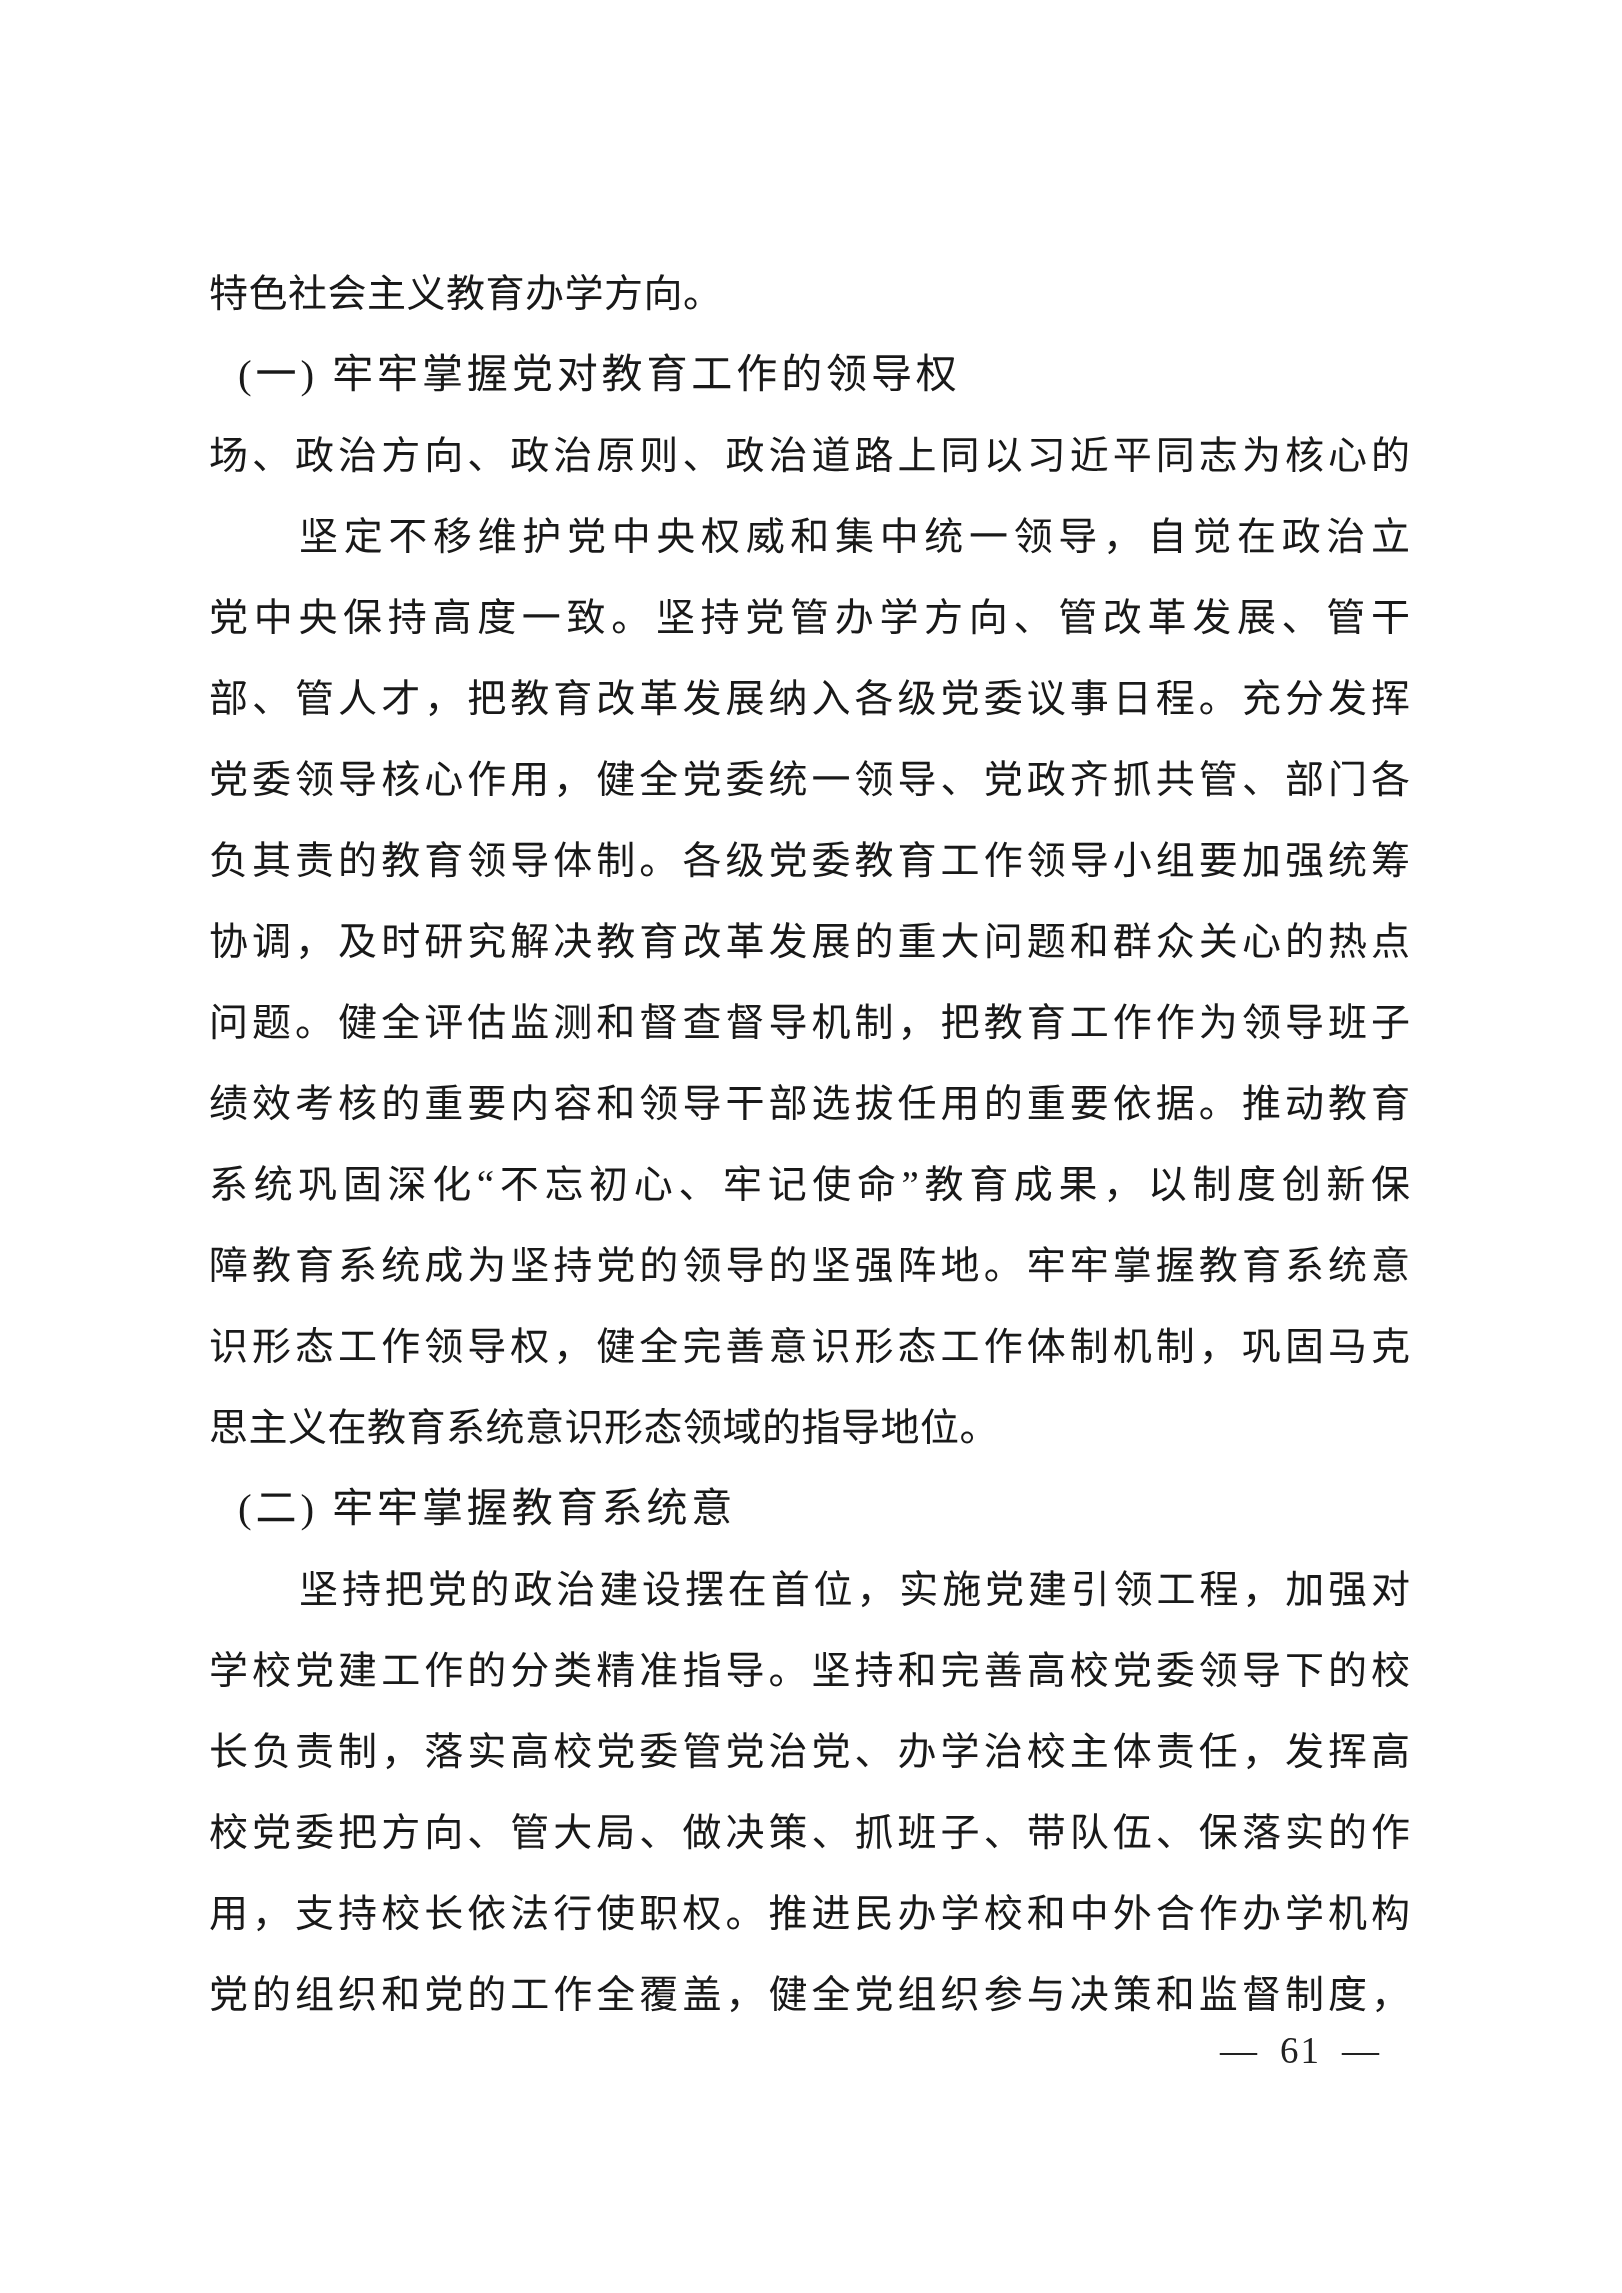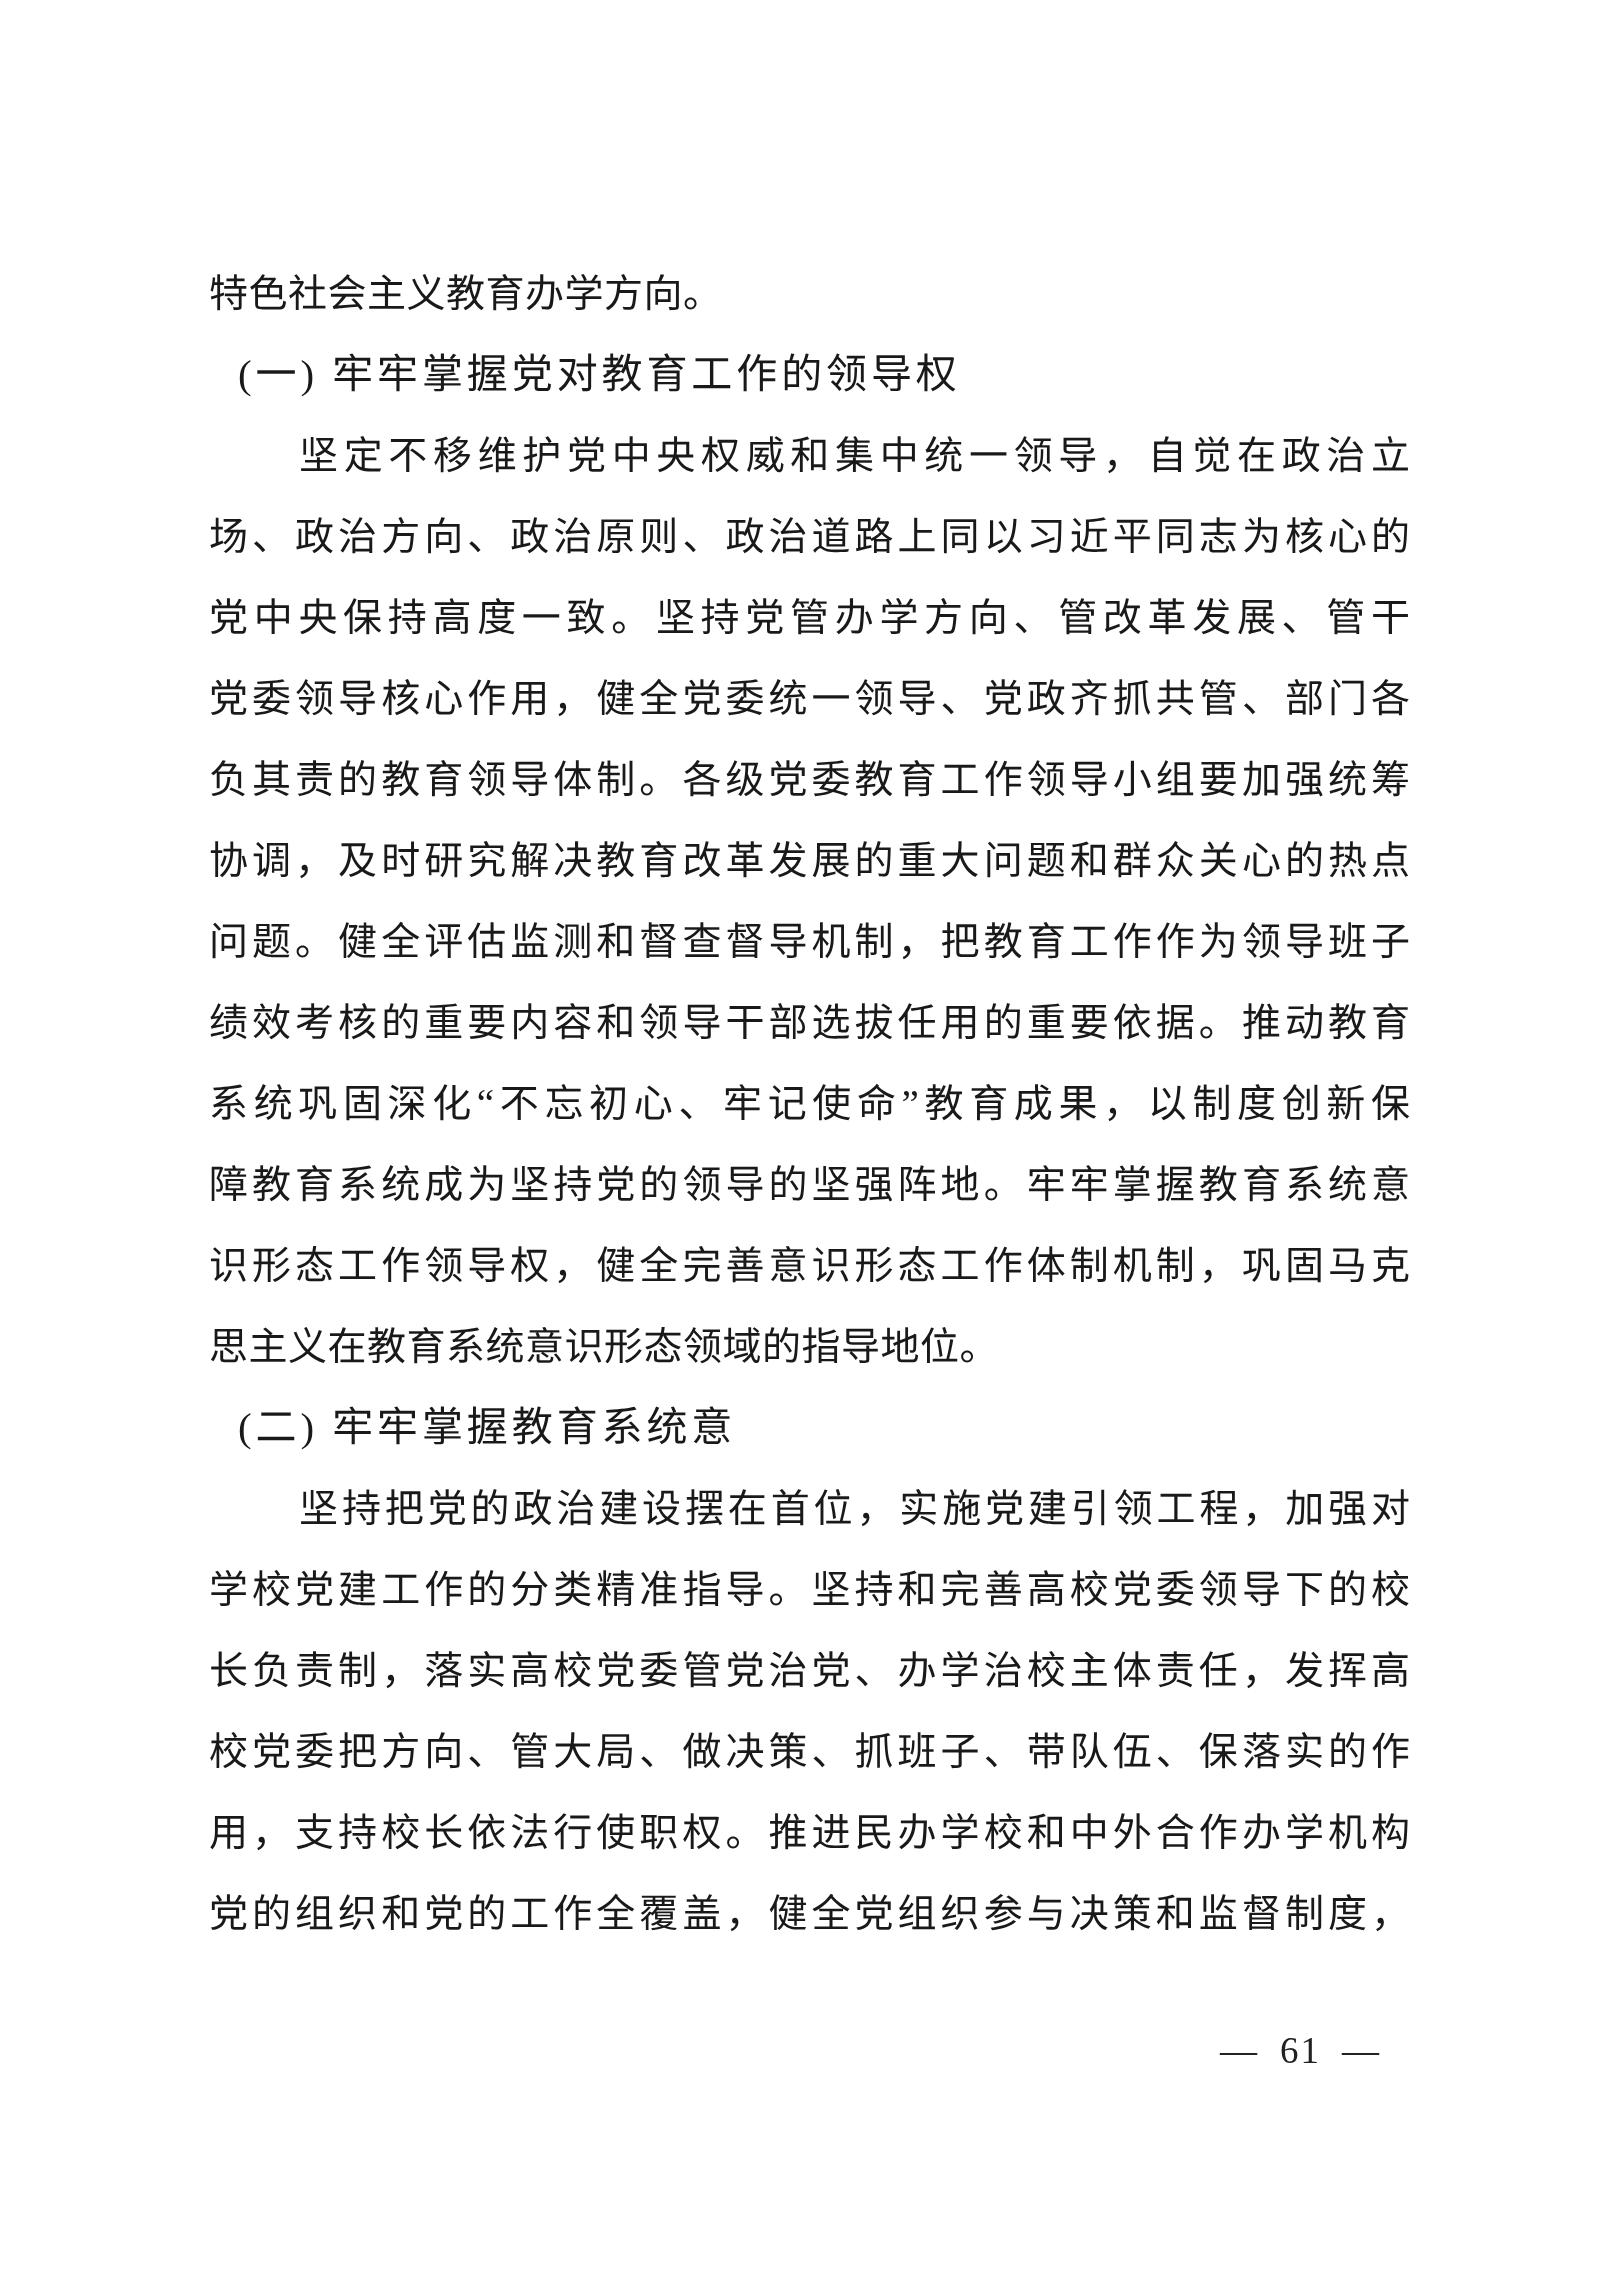--- a/index.html
+++ b/index.html
@@ -51,23 +51,24 @@
     color: #222222;
   }
 </style>
 </head>
 <body>
 
 <div class="page">
   <div class="text-block">
       <div class="line end">特色社会主义教育办学方向。</div>
       <div class="line heading">(一) 牢牢掌握党对教育工作的领导权</div>
+      <div class="line justify">场、政治方向、政治原则、政治道路上同以习近平同志为核心的</div>
       <div class="line justify indent">坚定不移维护党中央权威和集中统一领导，自觉在政治立</div>
-      <div class="line justify">场、政治方向、政治原则、政治道路上同以习近平同志为核心的</div>
       <div class="line justify">党中央保持高度一致。坚持党管办学方向、管改革发展、管干</div>
+      <div class="line justify">部、管人才，把教育改革发展纳入各级党委议事日程。充分发挥</div>
       <div class="line justify">党委领导核心作用，健全党委统一领导、党政齐抓共管、部门各</div>
       <div class="line justify">负其责的教育领导体制。各级党委教育工作领导小组要加强统筹</div>
       <div class="line justify">协调，及时研究解决教育改革发展的重大问题和群众关心的热点</div>
       <div class="line justify">问题。健全评估监测和督查督导机制，把教育工作作为领导班子</div>
       <div class="line justify">绩效考核的重要内容和领导干部选拔任用的重要依据。推动教育</div>
       <div class="line justify">系统巩固深化“不忘初心、牢记使命”教育成果，以制度创新保</div>
       <div class="line justify">障教育系统成为坚持党的领导的坚强阵地。牢牢掌握教育系统意</div>
       <div class="line justify">识形态工作领导权，健全完善意识形态工作体制机制，巩固马克</div>
       <div class="line end">思主义在教育系统意识形态领域的指导地位。</div>
       <div class="line heading">(二) 牢牢掌握教育系统意</div>

